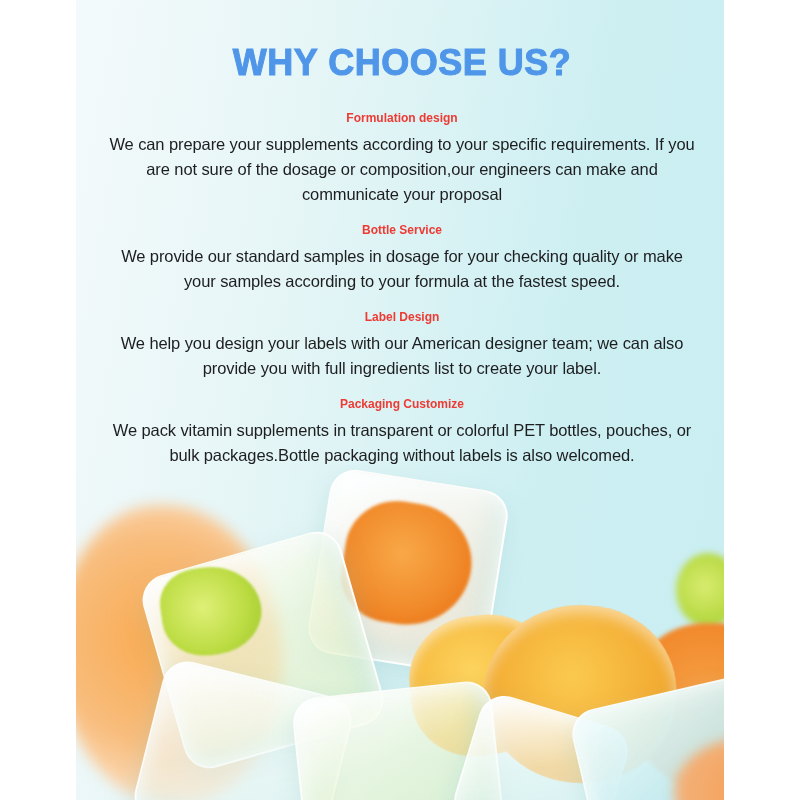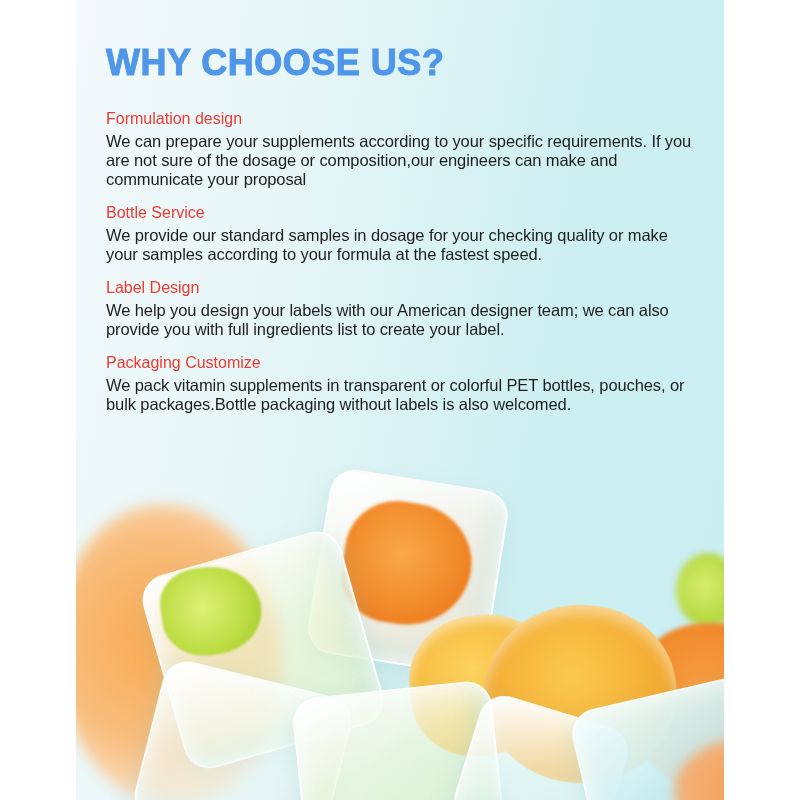--- a/index.html
+++ b/index.html
@@ -18,43 +18,44 @@
     position:absolute;
     left:76px; top:0;
     width:648px; height:800px;
     background:linear-gradient(100deg, #f4fafb 0%, #e4f5f6 35%, #cdeff2 70%, #c9eef2 100%);
     overflow:hidden;
   }
   .text-col {
     position:relative;
     z-index:5;
     padding:44px 26px 0 30px;
+    text-align:center;
   }
   .page-title {
     margin:0 0 26px 0;
     font-size:36px;
     line-height:1.05;
     font-weight:700;
     letter-spacing:0.5px;
     color:#4f96e9;
     -webkit-text-stroke:1px #4f96e9;
   }
   .section { margin:0 0 13px 0; }
   .section h3 {
     margin:0 0 3px 0;
-    font-size:16px;
+    font-size:12px;
     line-height:21px;
-    font-weight:400;
+    font-weight:700;
     color:#ee3a33;
   }
   .section p {
     margin:0;
     max-width:598px;
     font-size:16.5px;
-    line-height:19px;
+    line-height:25px;
     letter-spacing:-0.1px;
     color:#1d1e20;
   }
   
   .photo {
     position:absolute;
     left:0; bottom:0;
     width:648px; height:335px;
     overflow:hidden;
     z-index:1;

